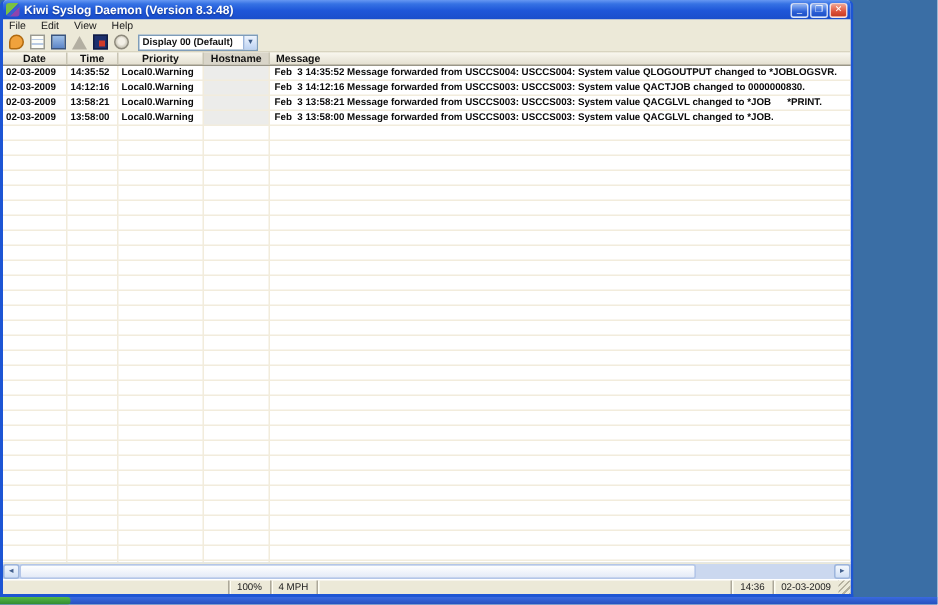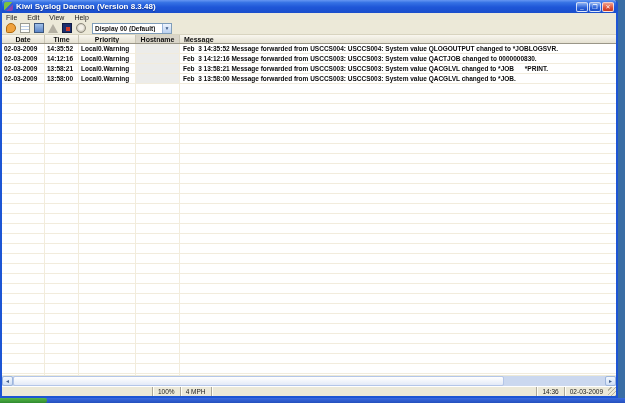--- a/index.html
+++ b/index.html
@@ -1,20 +1,20 @@
 <!DOCTYPE html>
 <html><head>
 <meta charset="utf-8">
 <style>
   * { margin:0; padding:0; box-sizing:border-box; }
   body { font-family:"Liberation Sans", sans-serif; }
   .screen { position:relative; width:625px; height:403px; background:#3a6ea5; overflow:hidden; }
 
   
-  .window { position:absolute; top:0; left:0; width:618px; height:398px;
+  .window { position:absolute; top:0; left:0; width:569px; height:398px;
     display:flex; flex-direction:column;
     border-left:2px solid #1d55d4; border-right:2px solid #1d55d4; border-bottom:2px solid #1d55d4;
     border-radius:4px 4px 0 0; background:#ece9d8; }
 
   .titlebar { height:13px; flex:none; display:flex; align-items:center; gap:3px; padding:0 2px;
     background:linear-gradient(180deg,#6697f2 0%,#3672e4 20%,#1e56d8 55%,#1a4ecb 100%);
     border-radius:3px 3px 0 0; }
   .app-icon { width:9px; height:9px; flex:none; border-radius:2px;
     background:linear-gradient(135deg,#7ac143 0 45%,#3a5fcd 45% 65%,#8e44ad 65% 100%); }
   .title { flex:1; color:#fff; font-weight:bold; font-size:8px; line-height:13px;

